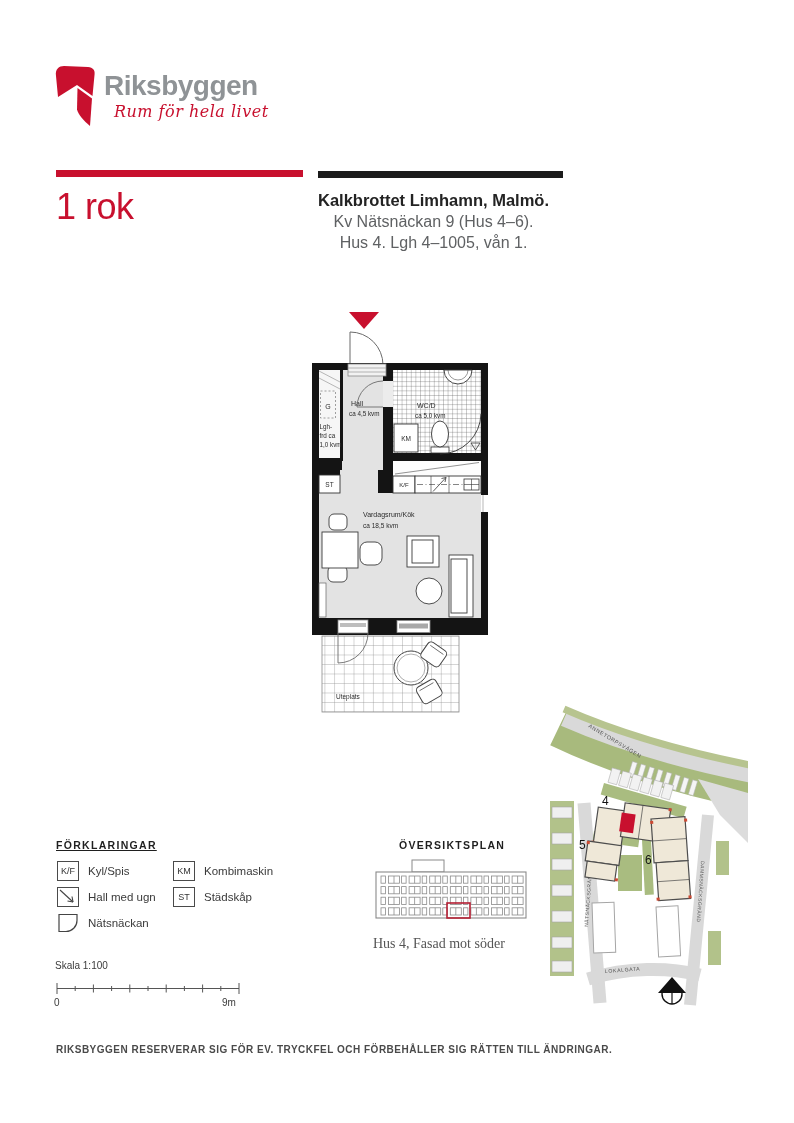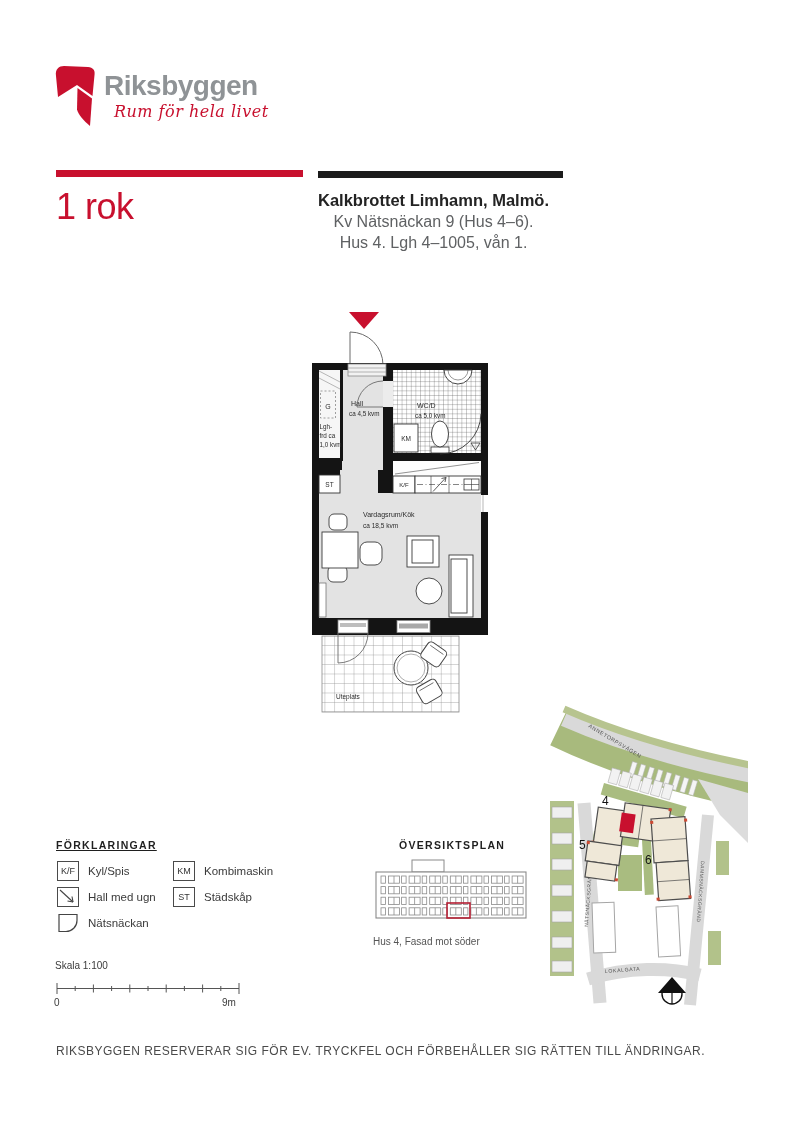--- a/index.html
+++ b/index.html
@@ -19,23 +19,23 @@
   .addr{left:318px;top:190px;font-size:16px;color:#5f6163;line-height:21px;text-align:center;}
   .addr .l1{font-weight:bold;font-size:16.5px;color:#232323;}
 
   
   .sec-head{font-size:10.5px;font-weight:bold;letter-spacing:1.3px;color:#1f1f1f;}
   .leg-row{position:absolute;display:flex;align-items:center;gap:9px;}
   .leg-box{width:22px;height:20px;border:1.3px solid #4a4a4a;display:flex;align-items:center;justify-content:center;
            font-size:9px;color:#333;background:#fff;box-sizing:border-box;}
   .leg-label{font-size:11.5px;color:#3a3a3a;}
 
-  .caption{font-size:10px;color:#555;}
+  .caption{font-size:14px;color:#555;font-family:Liberation Serif, serif;}
   .scala{font-size:10px;color:#3b3b3b;}
-  .disclaimer{left:56px;top:1044px;font-size:12px;letter-spacing:0.5px;color:#4a4a4a;}
+  .disclaimer{left:56px;top:1044px;font-size:10px;letter-spacing:0.5px;color:#4a4a4a;font-weight:bold;}
 </style>
 </head>
 <body>
 
 <div id="page">
 
   <div class="abs" style="left:52px;top:64px;width:260px;height:66px;">
     <svg width="46" height="66" viewBox="0 0 46 66" class="abs" style="left:0;top:0;">
       <path d="M4,12 C3,5 7,2 12,2 L36,3 C41,3.5 43,6 42.6,10 L40.5,32 L25,21 L6,33 Z" fill="#c8102e"></path>
       <path d="M25.5,24 L40,34.5 L38,62 C31,56 26.5,51 25,45.5 Z" fill="#c8102e"></path>

